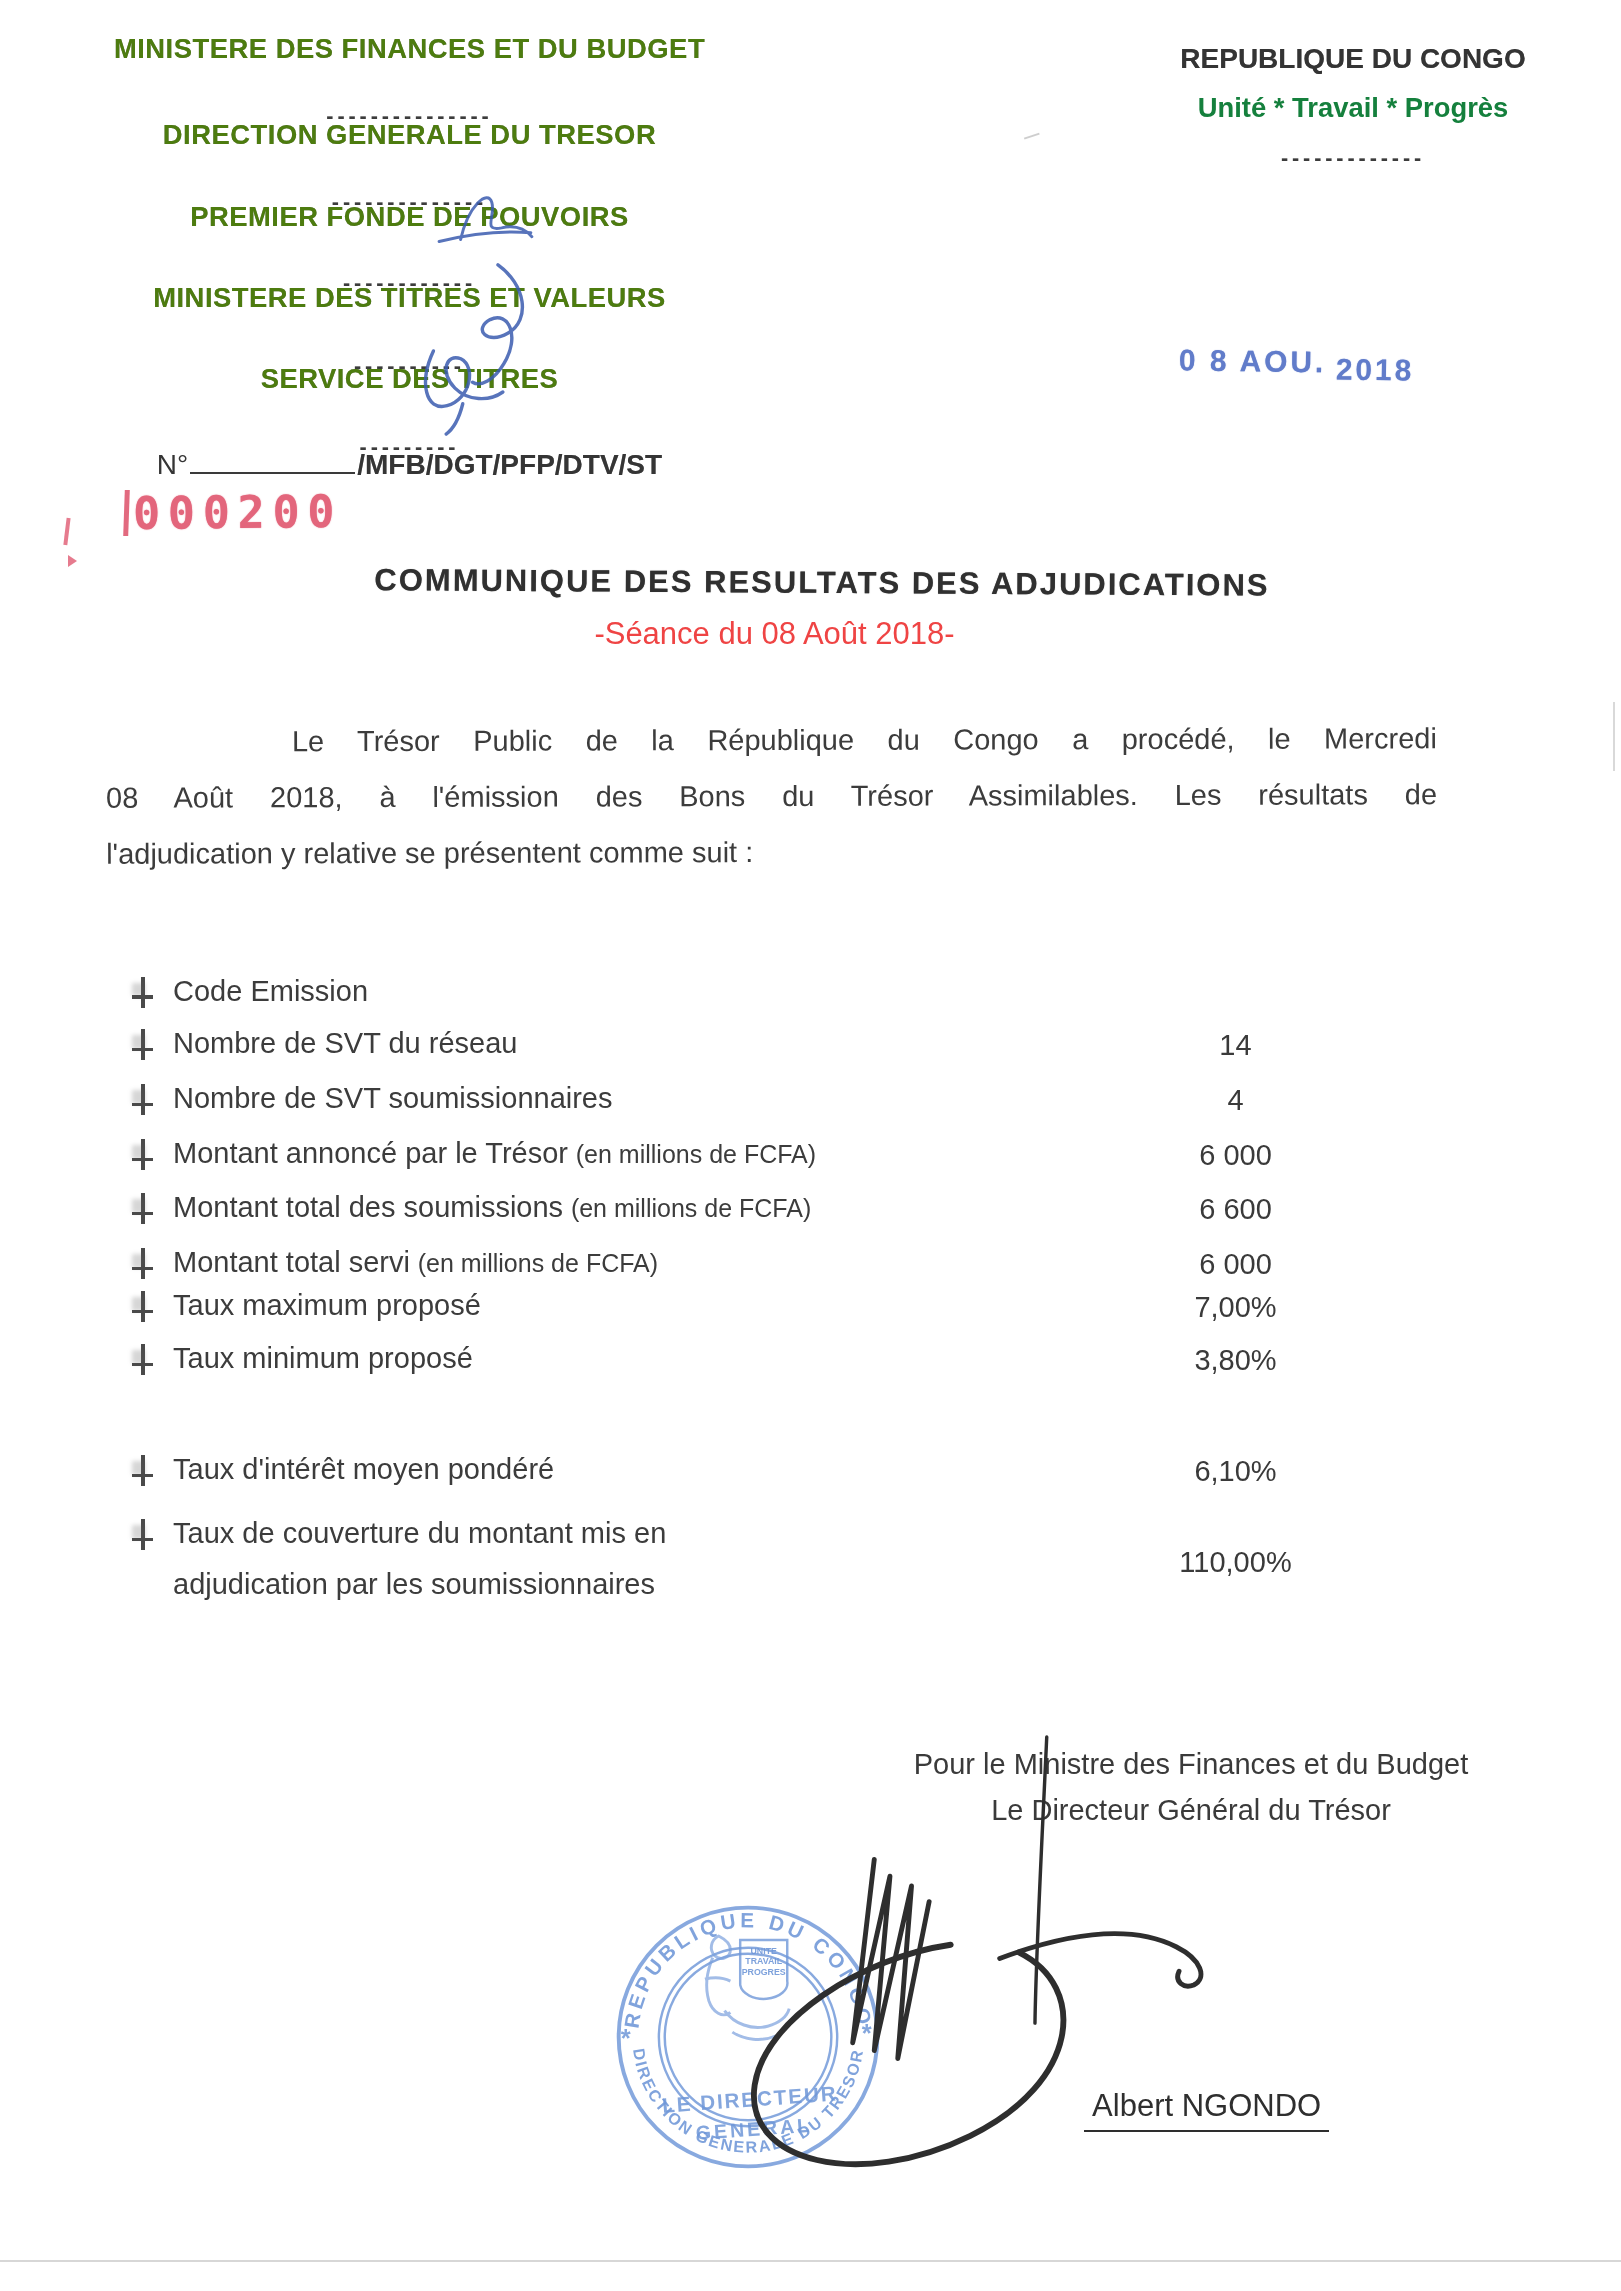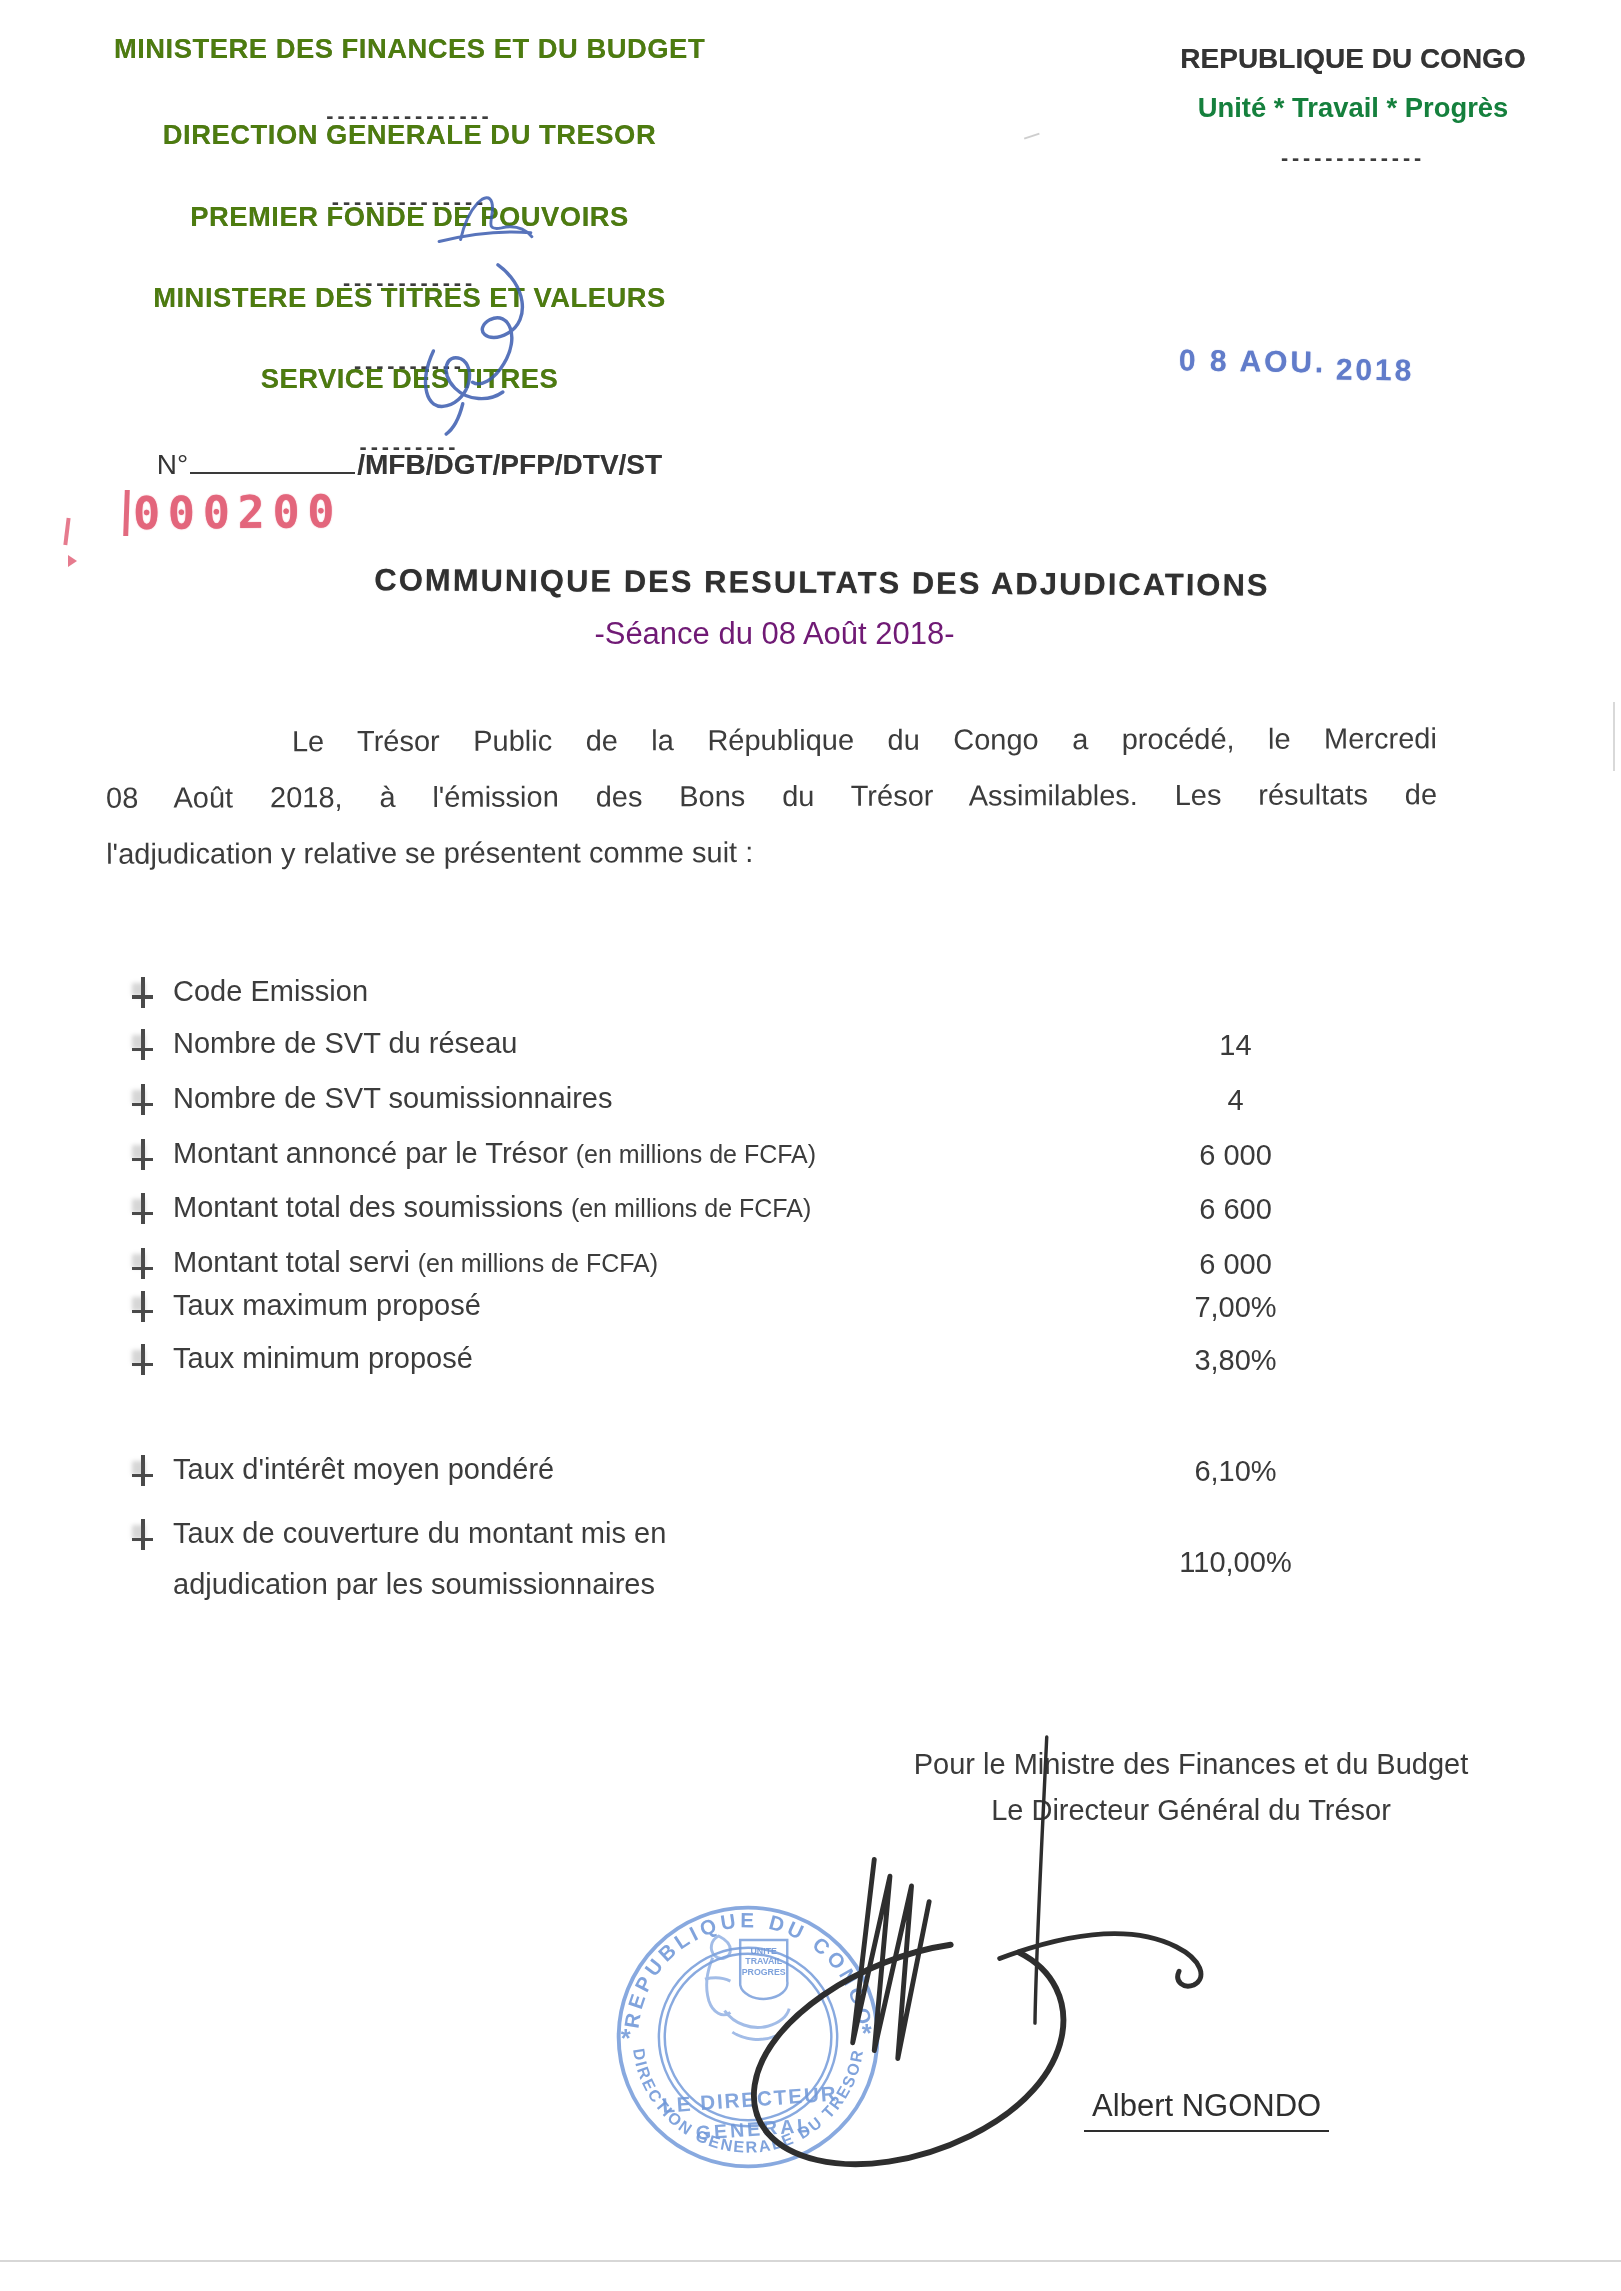--- a/index.html
+++ b/index.html
@@ -31,21 +31,21 @@
   .num-stamp{left:133px; top:486px; font-family:"DejaVu Sans Mono", monospace; font-weight:bold;
     font-size:45px; letter-spacing:7.8px; color:#e0566e; transform:rotate(-.6deg);
     text-shadow:0 0 1.2px rgba(224,86,110,.8); opacity:.9; white-space:nowrap;}
   .num-bar{left:124px; top:490px; width:4.9px; height:46px; background:#dd5068; transform:rotate(2deg); opacity:.85;}
   .red-tick{left:65px; top:518px; width:3.9px; height:26.5px; background:#e05a72; transform:rotate(7deg); opacity:.8;}
   .red-arrow{left:68px; top:555px; width:0; height:0; border-top:6.9px solid transparent;
     border-bottom:6.9px solid transparent; border-left:9.8px solid #e05a72; opacity:.8;}
   
   .title{left:170px; top:565px; width:1304px; text-align:center; font-weight:bold; font-size:31px;
     letter-spacing:2px; color:#303030; transform:rotate(.35deg); text-shadow:0 0 0.7px rgba(40,40,40,.6); white-space:nowrap;}
-  .subtitle{left:147px; top:616px; width:1255px; text-align:center; font-size:31px; color:#701a75; white-space:nowrap;}
+  .subtitle{left:147px; top:616px; width:1255px; text-align:center; font-size:31px; color:#ef4444; white-space:nowrap;}
   
   .para{left:106px; top:712px; width:1331px; font-size:29px; color:#3c3c3c; transform:rotate(-.15deg);}
   .para .pl{line-height:56px; text-align:justify; text-align-last:justify; white-space:normal;}
   .para .pl1{padding-left:186px;}
   .para .pl3{text-align:left; text-align-last:left;}
   
   .results{left:116px; top:968px; width:1482px; height:686px;}
   .row{position:absolute; left:0; width:100%; height:45px;}
   .bullet{position:absolute; left:13.7px; top:2px; width:25.5px; height:33px; filter:blur(0.3px);}
   .bullet::before{content:''; position:absolute; left:11.8px; top:0; width:3.4px; height:31px; background:#4a4a4a;}

